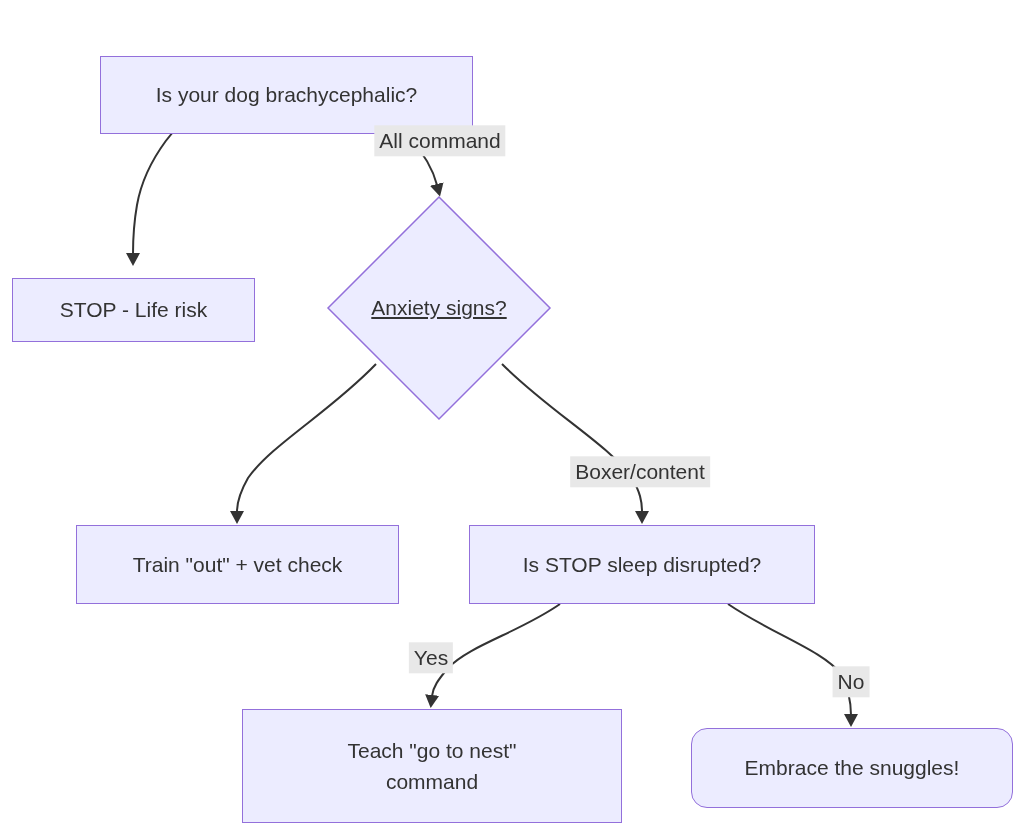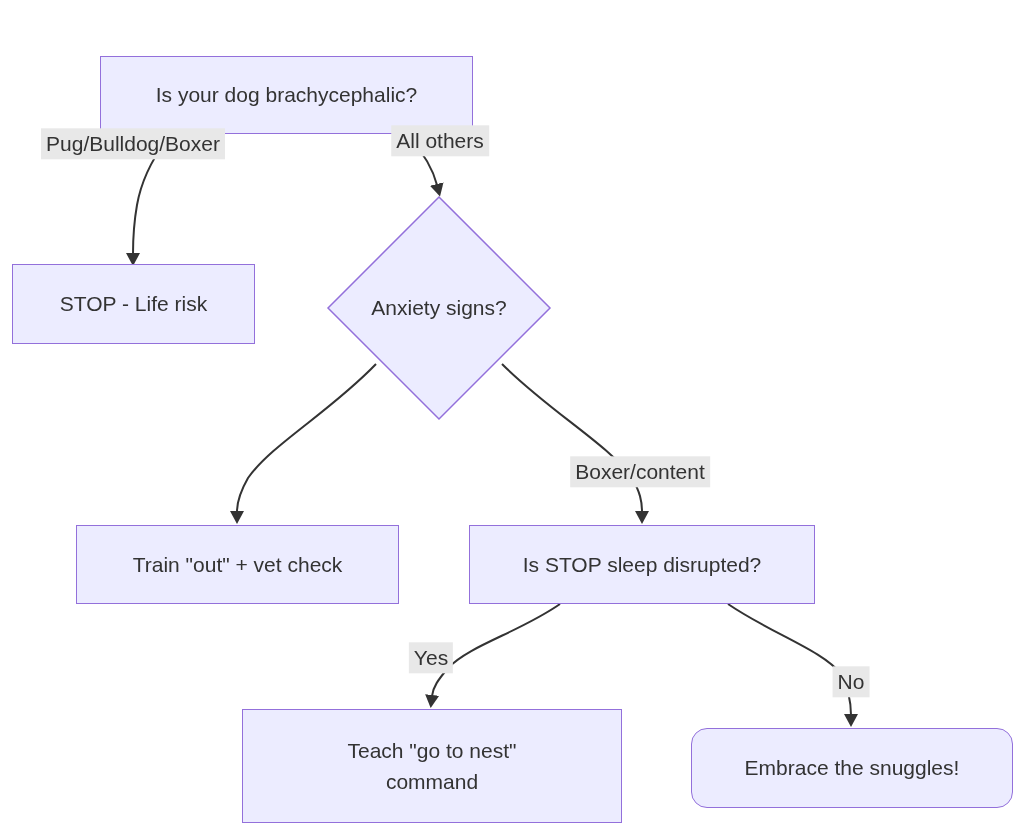--- a/index.html
+++ b/index.html
@@ -30,34 +30,35 @@
     text-align: center;
     white-space: pre-line;
   }
   .diamond-label {
     position: absolute;
     display: flex;
     align-items: center;
     justify-content: center;
     font-size: 21px;
     text-align: center;
+    text-decoration: underline;
   }
   .edge-label {
     position: absolute;
     transform: translate(-50%, -50%);
     background: #E8E8E8;
     color: #333333;
     font-size: 21px;
     line-height: 1.4;
     padding: 1px 5px;
     white-space: nowrap;
   }
   
   .n-brachy  { left: 100px; top: 11px;  width: 373px; height: 78px; margin-top: 45px;  }
-  .n-stop    { left: 12px;  top: 264px; width: 243px; height: 80px;  }
+  .n-stop    { left: 12px;  top: 278px; width: 243px; height: 64px;  }
   .n-train   { left: 76px;  top: 525px; width: 323px; height: 79px;  }
   .n-sleep   { left: 469px; top: 525px; width: 346px; height: 79px;  }
   .n-teach   { left: 242px; top: 709px; width: 380px; height: 114px; }
   .n-embrace { left: 691px; top: 728px; width: 322px; height: 80px; border-radius: 16px;  }
   .d-anxiety { left: 329px; top: 288px; width: 220px; height: 40px;  }
   
   .l-pug     { left: 133px; top: 144px; }
   .l-others  { left: 440px; top: 141px; }
   .l-panting { left: 238px; top: 472px; }
   .l-calm    { left: 640px; top: 472px; }
@@ -88,19 +89,18 @@
 
   <div class="node n-brachy">Is your dog brachycephalic?</div>
   <div class="node n-stop">STOP - Life risk</div>
   <div class="diamond-label d-anxiety">Anxiety signs?</div>
   <div class="node n-train">Train "out" + vet check</div>
   <div class="node n-sleep">Is STOP sleep disrupted?</div>
   <div class="node n-teach">Teach "go to nest"
 command</div>
   <div class="node n-embrace">Embrace the snuggles!</div>
 
-  <div class="edge-label l-pug">Pug/Bulldog/Boxer</div>
-  <div class="edge-label l-others">All others</div>
+  <div class="edge-label l-others">All command</div>
   <div class="edge-label l-calm">Boxer/content</div>
   <div class="edge-label l-yes">Yes</div>
   <div class="edge-label l-no">No</div>
 
 </div>
 
 </body></html>

